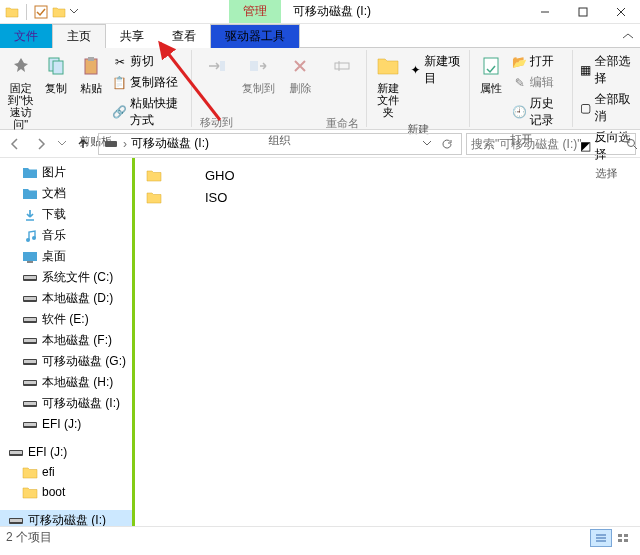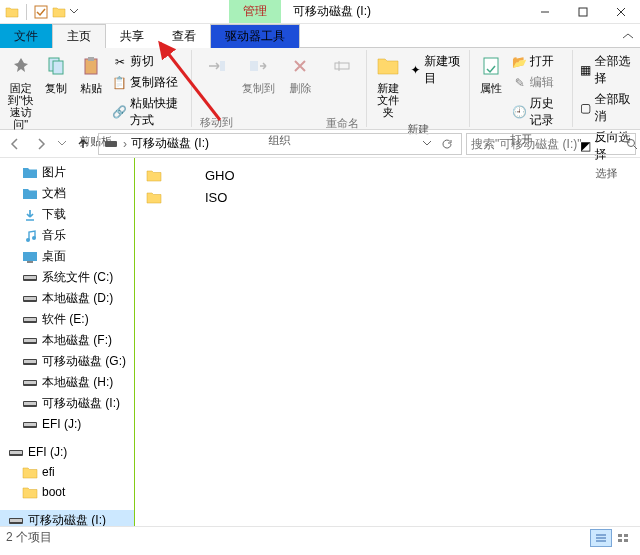--- a/index.html
+++ b/index.html
@@ -11,21 +11,21 @@
   .tb-sep { width: 1px; height: 16px; background: #ccc; margin: 0 4px; }
   .tb-tabs { display: flex; height: 100%; margin-left: 150px; }
   .tb-tab { padding: 0 14px; display: flex; align-items: center; font-size: 12px; }
   .tb-tab.active { background: #a9f0b9; color: #b91c1c; }
   .tb-title { padding: 0 12px; display: flex; align-items: center; }
   .tb-spacer { flex: 1; }
   .tb-ctl { width: 38px; height: 24px; display: flex; align-items: center; justify-content: center; }
   
   .ribbon-tabs { height: 24px; display: flex; align-items: stretch; background: #fff; }
   .rtab { padding: 0 14px; display: flex; align-items: center; font-size: 12px; cursor: pointer; }
-  .rtab.file { background: #00a2db; color: #0f172a; }
+  .rtab.file { background: #00a2db; color: #4c1d95; }
   .rtab.sel { border: 1px solid #ccc; border-bottom: none; background: #f5f5f5; }
   .rtab.tool { border: 1px solid #ccc; border-bottom: none; }
   .ribbon-spacer { flex: 1; border-bottom: 1px solid #ccc; }
   .chev { width: 24px; display: flex; align-items: center; justify-content: center; border-bottom: 1px solid #ccc; }
   
   .ribbon { height: 82px; background: #f5f5f5; border-bottom: 1px solid #d8d8d8; display: flex; padding: 2px 0; }
   .rgroup { display: flex; flex-direction: column; align-items: center; padding: 0 4px; border-right: 1px solid #dedede; }
   .rgroup .grow { flex: 1; display: flex; align-items: flex-start; gap: 2px; }
   .rgroup .glabel { font-size: 11px; color: #555; padding: 2px 0; }
   .rbtn-big { width: 40px; display: flex; flex-direction: column; align-items: center; gap: 2px; padding: 2px; cursor: pointer; }
@@ -40,21 +40,21 @@
   .nav-btn.enabled { color: #333; }
   .addr { flex: 1; height: 22px; border: 1px solid #ccc; display: flex; align-items: center; padding: 0 4px; gap: 4px; }
   .addr .crumb { display: flex; align-items: center; gap: 4px; }
   .addr-tools { display: flex; margin-left: auto; }
   .addr-tool { width: 20px; height: 20px; display: flex; align-items: center; justify-content: center; color: #666; cursor: pointer; }
   .search { width: 170px; height: 22px; border: 1px solid #ccc; display: flex; align-items: center; padding: 0 4px; }
   .search input { flex: 1; border: none; outline: none; font-size: 12px; color: #888; background: transparent; }
   .search .icon { width: 16px; color: #666; }
   
   .body { height: 368px; display: flex; }
-  .tree { width: 135px; overflow-y: auto; overflow-x: hidden; border-right: 1px solid #84cc16; padding: 4px 0; }
+  .tree { width: 135px; overflow-y: auto; overflow-x: hidden; border-right: 3px solid #84cc16; padding: 4px 0; }
   .titem { display: flex; align-items: center; gap: 4px; padding: 2px 4px 2px 8px; cursor: pointer; white-space: nowrap; }
   .titem.indent { padding-left: 22px; }
   .titem.sel { background: #cce8ff; }
   .titem .ti-icon { width: 16px; height: 16px; display: flex; align-items: center; justify-content: center; }
   .titem .ti-lbl { font-size: 12px; }
   .tsep { height: 8px; }
   
   .content { flex: 1; padding: 6px; }
   .fitem { display: flex; align-items: center; gap: 6px; padding: 2px 4px; cursor: pointer; }
   .fitem .fi-icon { width: 18px; height: 18px; display: flex; align-items: center; justify-content: center; }

